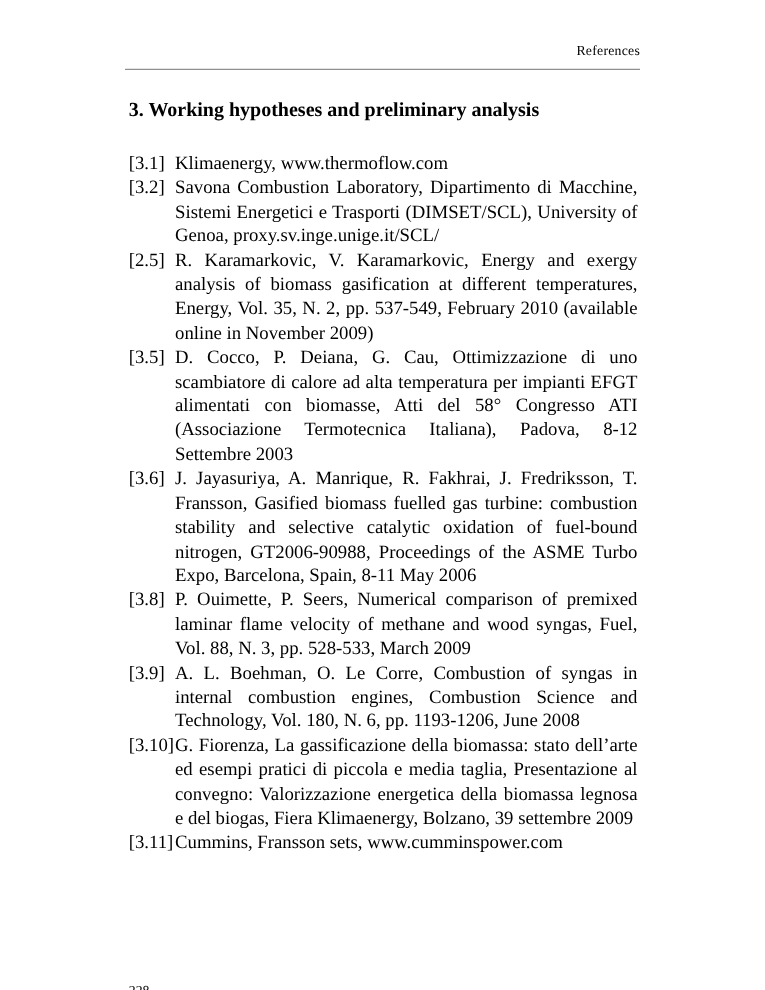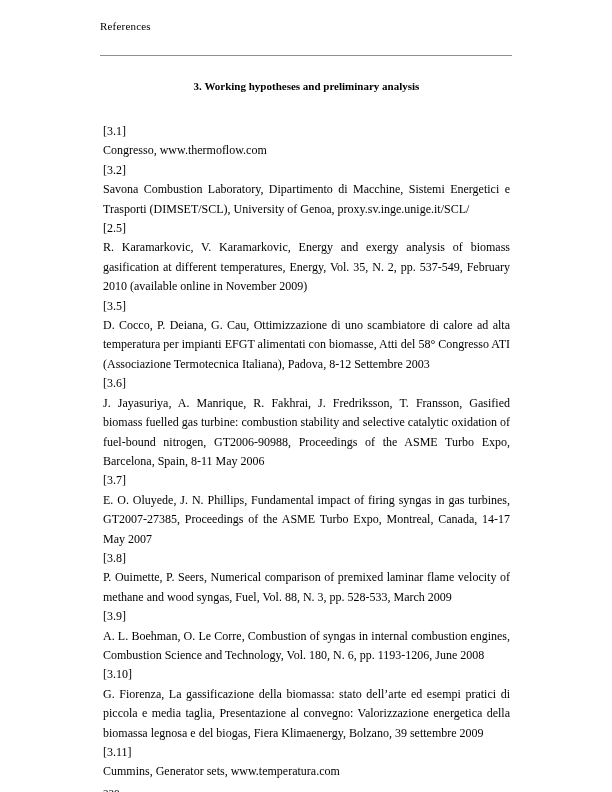--- a/index.html
+++ b/index.html
@@ -10,54 +10,52 @@
   }
   .page {
     position: relative;
     width: 612px;
     height: 792px;
     background: #ffffff;
     overflow: hidden;
   }
   .doc-header {
     position: absolute;
-    top: 20px;
+    top: 35px;
     left: 100px;
     right: 100px;
-    text-align: left;
+    text-align: right;
     font-size: 11px;
     letter-spacing: 0.2px;
   }
   .header-rule {
     position: absolute;
     top: 55px;
     left: 100px;
     right: 100px;
     border-top: 1px solid #8f8f8f;
   }
   .section-heading {
     position: absolute;
     top: 80px;
     left: 103px;
     right: 102px;
-    font-size: 11px;
+    font-size: 16px;
     font-weight: bold;
-    text-align: center;
   }
   .ref-list {
     position: absolute;
     top: 122px;
     left: 103px;
     width: 407px;
   }
   .ref {
     display: flex;
-    font-size: 12px;
+    font-size: 15px;
     line-height: 19.4px;
-    flex-direction: column;
   }
   .ref-id {
     width: 37px;
     flex-shrink: 0;
   }
   .ref-text {
     flex: 1;
     text-align: justify;
   }
   .page-number {
@@ -75,21 +73,21 @@
 
   <div class="doc-header">References</div>
   <div class="header-rule"></div>
 
   <h1 class="section-heading">3. Working hypotheses and preliminary analysis</h1>
 
   <div class="ref-list">
 
     <div class="ref">
       <span class="ref-id">[3.1]</span>
-      <span class="ref-text">Congresso, www.thermoflow.com</span>
+      <span class="ref-text">Klimaenergy, www.thermoflow.com</span>
     </div>
 
     <div class="ref">
       <span class="ref-id">[3.2]</span>
       <span class="ref-text">Savona Combustion Laboratory, Dipartimento di Macchine, Sistemi Energetici e Trasporti (DIMSET/SCL), University of Genoa, proxy.sv.inge.unige.it/SCL/</span>
     </div>
 
     <div class="ref">
       <span class="ref-id">[2.5]</span>
       <span class="ref-text">R. Karamarkovic, V. Karamarkovic, Energy and exergy analysis of biomass gasification at different temperatures, Energy, Vol. 35, N. 2, pp. 537-549, February 2010 (available online in November 2009)</span>
@@ -99,42 +97,38 @@
     <div class="ref">
       <span class="ref-id">[3.5]</span>
       <span class="ref-text">D. Cocco, P. Deiana, G. Cau, Ottimizzazione di uno scambiatore di calore ad alta temperatura per impianti EFGT alimentati con biomasse, Atti del 58° Congresso ATI (Associazione Termotecnica Italiana), Padova, 8-12 Settembre 2003</span>
     </div>
 
     <div class="ref">
       <span class="ref-id">[3.6]</span>
       <span class="ref-text">J. Jayasuriya, A. Manrique, R. Fakhrai, J. Fredriksson, T. Fransson, Gasified biomass fuelled gas turbine: combustion stability and selective catalytic oxidation of fuel-bound nitrogen, GT2006-90988, Proceedings of the ASME Turbo Expo, Barcelona, Spain, 8-11 May 2006</span>
     </div>
 
-    <div class="ref">
-      <span class="ref-id">[3.7]</span>
-      <span class="ref-text">E. O. Oluyede, J. N. Phillips, Fundamental impact of firing syngas in gas turbines, GT2007-27385, Proceedings of the ASME Turbo Expo, Montreal, Canada, 14-17 May 2007</span>
-    </div>
 
     <div class="ref">
       <span class="ref-id">[3.8]</span>
       <span class="ref-text">P. Ouimette, P. Seers, Numerical comparison of premixed laminar flame velocity of methane and wood syngas, Fuel, Vol. 88, N. 3, pp. 528-533, March 2009</span>
     </div>
 
     <div class="ref">
       <span class="ref-id">[3.9]</span>
       <span class="ref-text">A. L. Boehman, O. Le Corre, Combustion of syngas in internal combustion engines, Combustion Science and Technology, Vol. 180, N. 6, pp. 1193-1206, June 2008</span>
     </div>
 
     <div class="ref">
       <span class="ref-id">[3.10]</span>
       <span class="ref-text">G. Fiorenza, La gassificazione della biomassa: stato dell’arte ed esempi pratici di piccola e media taglia, Presentazione al convegno: Valorizzazione energetica della biomassa legnosa e del biogas, Fiera Klimaenergy, Bolzano, 39 settembre 2009</span>
     </div>
 
     <div class="ref">
       <span class="ref-id">[3.11]</span>
-      <span class="ref-text">Cummins, Generator sets, www.temperatura.com</span>
+      <span class="ref-text">Cummins, Fransson sets, www.cumminspower.com</span>
     </div>
 
   </div>
 
   <div class="page-number">228</div>
 
 </div>
 
 </body></html>

